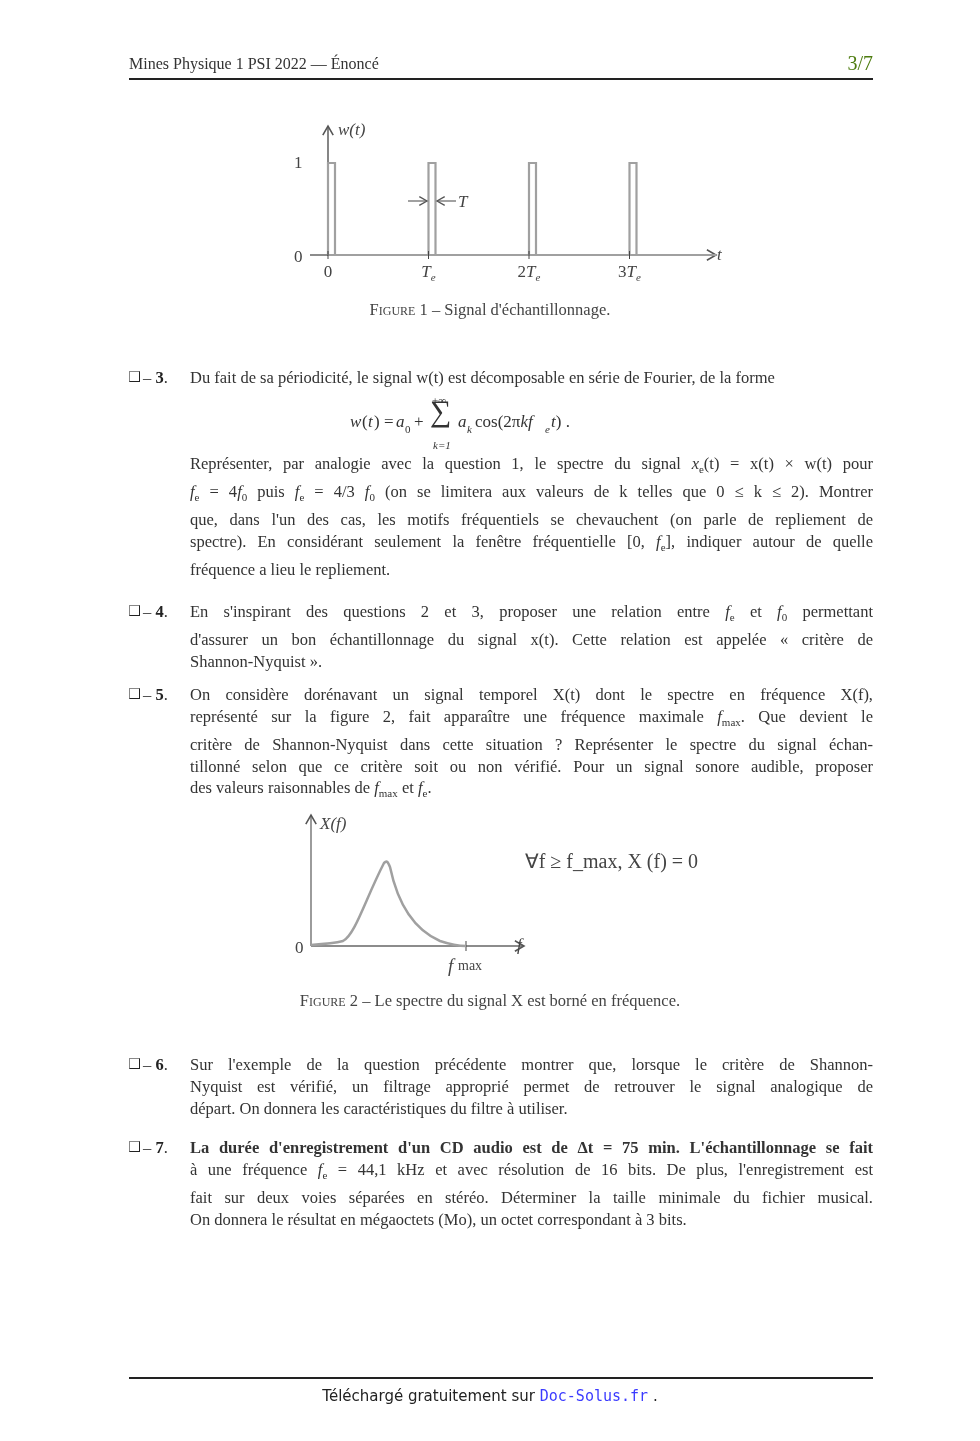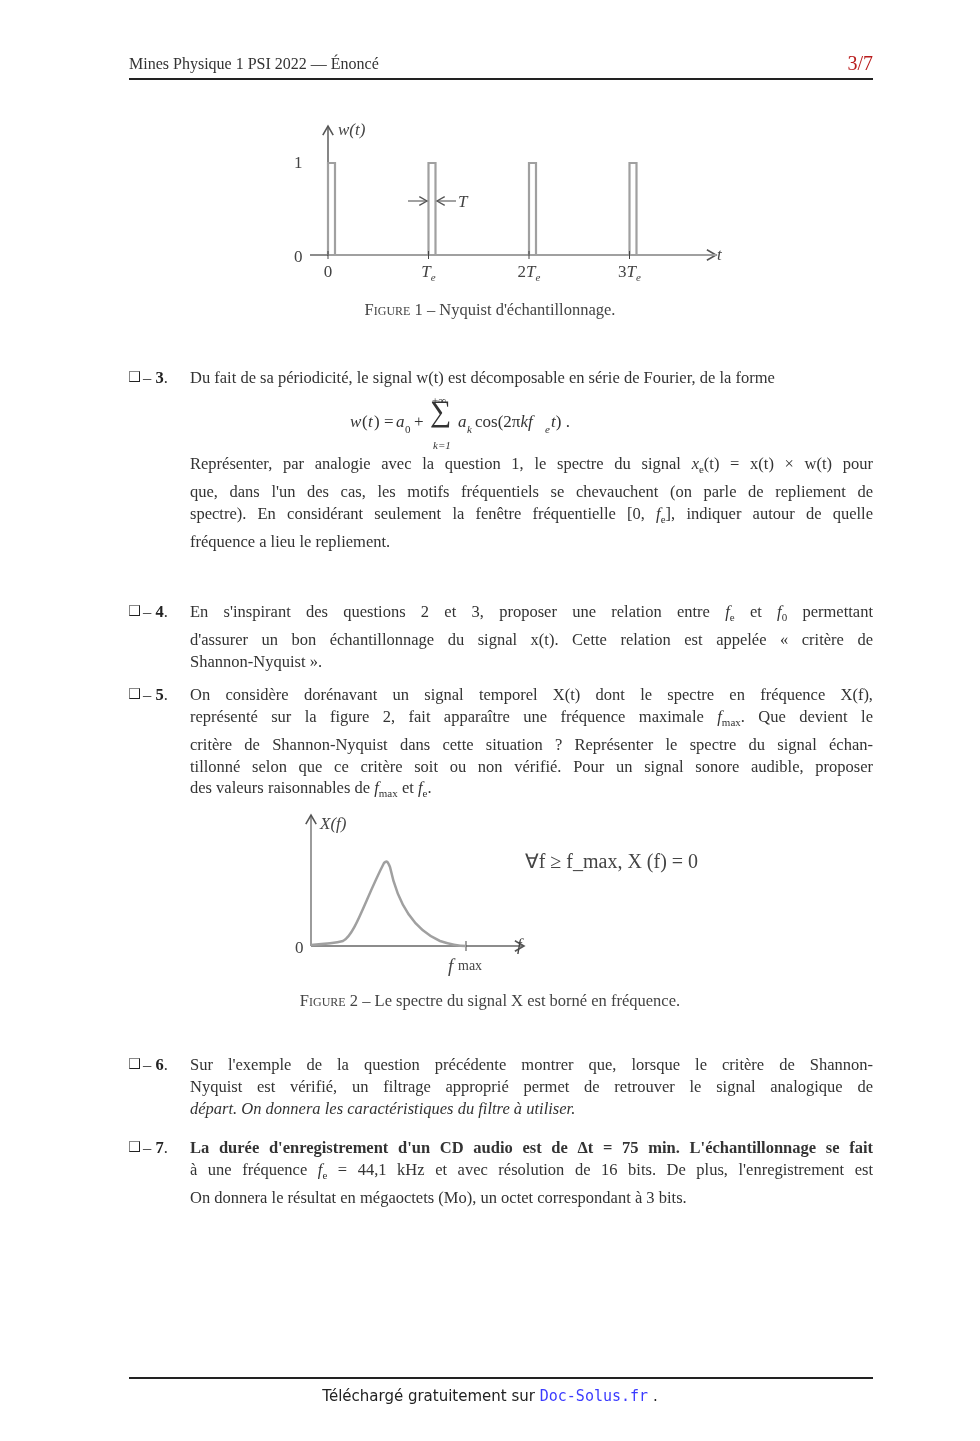--- a/index.html
+++ b/index.html
@@ -3,21 +3,21 @@
 <meta charset="utf-8">
 <style>
   html, body { margin: 0; padding: 0; background: #ffffff; }
   body { width: 980px; height: 1441px; position: relative; overflow: hidden;
          font-family: "DejaVu Serif", "Liberation Serif", serif; color: #2a2a2a; }
   .header { position: absolute; left: 129px; top: 52px; width: 744px; height: 26px;
             border-bottom: 2px solid #222; }
   .header-title { position: absolute; left: 0; right: 0; top: 3px; text-align: left;
                   font-family: "Liberation Serif", serif; font-size: 16px; color: #333; }
   .header-page { position: absolute; right: 0; top: 0px; font-family: "Liberation Serif", serif;
-                 font-size: 20px; color: #b91c1c; }
+                 font-size: 20px; color: #4d7c0f; }
   .fig { position: absolute; }
   .caption { position: absolute; left: 0; width: 980px; text-align: center;
              font-family: "Liberation Serif", serif; font-size: 16.5px; color: #444; }
   .caption .sc { font-variant: small-caps; }
   .q { position: absolute; left: 129px; width: 744px; font-family: "Liberation Serif", serif;
        font-size: 16.5px; line-height: 21.8px; color: #333; }
   .q .mark { position: absolute; left: 0; top: 0; white-space: nowrap; }
   .q .mark b { font-weight: bold; color: #222; }
   .q .body { margin-left: 61px; text-align: justify; }
   .box { display: inline-block; width: 9px; height: 9px; border: 1.4px solid #222;
@@ -72,21 +72,21 @@
       <text x="148.5" y="167" font-size="17" text-anchor="middle"><tspan font-style="italic">T</tspan><tspan font-size="11" font-style="italic" dy="4">e</tspan></text>
       <line x1="249" x2="249" y1="141" y2="149" stroke="#444" stroke-width="1"></line>
       <text x="249" y="167" font-size="17" text-anchor="middle"><tspan>2</tspan><tspan font-style="italic">T</tspan><tspan font-size="11" font-style="italic" dy="4">e</tspan></text>
       <line x1="349.5" x2="349.5" y1="141" y2="149" stroke="#444" stroke-width="1"></line>
       <text x="349.5" y="167" font-size="17" text-anchor="middle"><tspan>3</tspan><tspan font-style="italic">T</tspan><tspan font-size="11" font-style="italic" dy="4">e</tspan></text>
     </g>
 </svg>
 
 <div class="caption" style="top:300px;">
   <span class="sc">Figure 1</span>
-  <span>– Nyquist d'échantillonnage.</span>
+  <span>– Signal d'échantillonnage.</span>
 </div>
 
 <div class="q" style="top:367px;">
   <div class="mark"><span class="box"></span>– <b>3</b>.</div>
   <div class="body">
     <div id="q3intro" style="margin-left: 0px;">Du fait de sa périodicité, le signal w(t) est décomposable en série de Fourier, de la forme</div>
     <div class="eq" style="position:relative;height:52px;">
       <span style="position:absolute; left:160px; top:16px;" class="mi">w</span>
       <span style="position:absolute; left:172px; top:16px;">(</span>
       <span style="position:absolute; left:178px; top:16px;" class="mi">t</span>
@@ -98,20 +98,21 @@
       <span style="position:absolute; left:240px; top:5px; font-size:30px;">∑</span>
       <span style="position:absolute; left:243px; top:40px; font-size:11px;" class="mi">k=1</span>
       <span style="position:absolute; left:268px; top:16px;" class="mi">a</span>
       <span style="position:absolute; left:277px; top:24px; font-size:11px;" class="mi">k</span>
       <span style="position:absolute; left:285px; top:16px;">cos(2π<i>kf</i></span>
       <span style="position:absolute; left:355px; top:24px; font-size:11px;" class="mi">e</span>
       <span style="position:absolute; left:361px; top:16px;"><i>t</i>) .</span>
     </div>
     <div id="q3para" style="margin-top:2px;">
         <div style="text-align:justify;text-align-last:justify;">Représenter, par analogie avec la question 1, le spectre du signal <i>x</i><sub style="font-size:11px">e</sub>(t) = x(t) × w(t) pour</div>
+        <div style="text-align:justify;text-align-last:justify;"><i>f</i><sub style="font-size:11px">e</sub> = 4<i>f</i><sub style="font-size:11px">0</sub> puis <i>f</i><sub style="font-size:11px">e</sub> = 4/3 <i>f</i><sub style="font-size:11px">0</sub> (on se limitera aux valeurs de k telles que 0 ≤ k ≤ 2). Montrer</div>
         <div style="text-align:justify;text-align-last:justify;">que, dans l'un des cas, les motifs fréquentiels se chevauchent (on parle de repliement de</div>
         <div style="text-align:justify;text-align-last:justify;">spectre). En considérant seulement la fenêtre fréquentielle [0, <i>f</i><sub style="font-size:11px">e</sub>], indiquer autour de quelle</div>
         <div style="text-align: justify; text-align-last: left;">fréquence a lieu le repliement.</div>
       </div>
   </div>
 </div>
 
 <div class="q" style="top:601px;">
   <div class="mark"><span class="box"></span>– <b>4</b>.</div>
   <div class="body" id="q4">
@@ -153,29 +154,30 @@
 <div class="caption" style="top:991px;">
   <span class="sc">Figure 2</span>
   <span>– Le spectre du signal X est borné en fréquence.</span>
 </div>
 
 <div class="q" style="top:1054px;">
   <div class="mark"><span class="box"></span>– <b>6</b>.</div>
   <div class="body" id="q6">
       <div style="text-align:justify;text-align-last:justify;">Sur l'exemple de la question précédente montrer que, lorsque le critère de Shannon-</div>
       <div style="text-align:justify;text-align-last:justify;">Nyquist est vérifié, un filtrage approprié permet de retrouver le signal analogique de</div>
-      <div style="text-align: justify; text-align-last: left; font-style: italic;">départ. On donnera les caractéristiques du filtre à utiliser.</div>
+      <div style="text-align: justify; text-align-last: left;">départ. On donnera les caractéristiques du filtre à utiliser.</div>
     </div>
 </div>
 
 <div class="q" style="top:1137px;">
   <div class="mark"><span class="box"></span>– <b>7</b>.</div>
   <div class="body" id="q7">
       <div style="text-align:justify;text-align-last:justify;font-weight:bold;">La durée d'enregistrement d'un CD audio est de Δt = 75 min. L'échantillonnage se fait</div>
       <div style="text-align:justify;text-align-last:justify;">à une fréquence <i>f</i><sub style="font-size:11px">e</sub> = 44,1 kHz et avec résolution de 16 bits. De plus, l'enregistrement est</div>
+      <div style="text-align:justify;text-align-last:justify;">fait sur deux voies séparées en stéréo. Déterminer la taille minimale du fichier musical.</div>
       <div style="text-align: justify; text-align-last: left;">On donnera le résultat en mégaoctets (Mo), un octet correspondant à 3 bits.</div>
     </div>
 </div>
 
 <div class="footer-rule"></div>
 <div class="footer">
   <span>Téléchargé gratuitement sur</span>
   <a>Doc-Solus.fr</a><span> .</span>
 </div>
 

